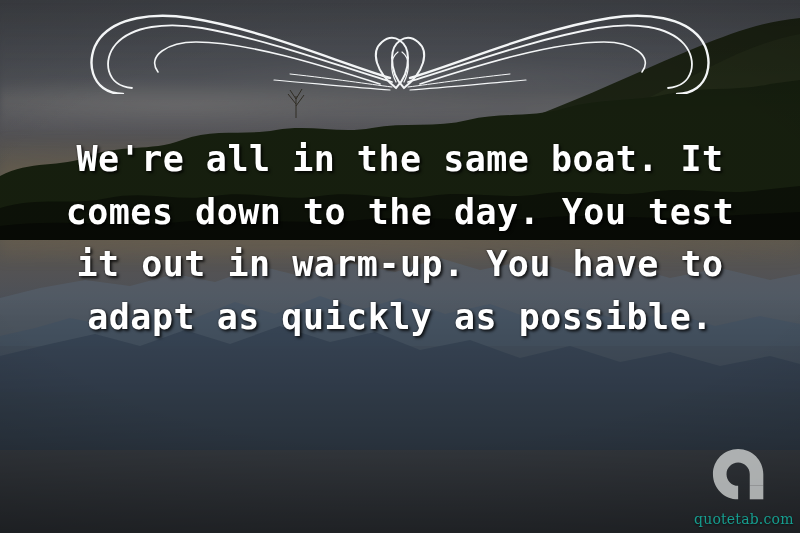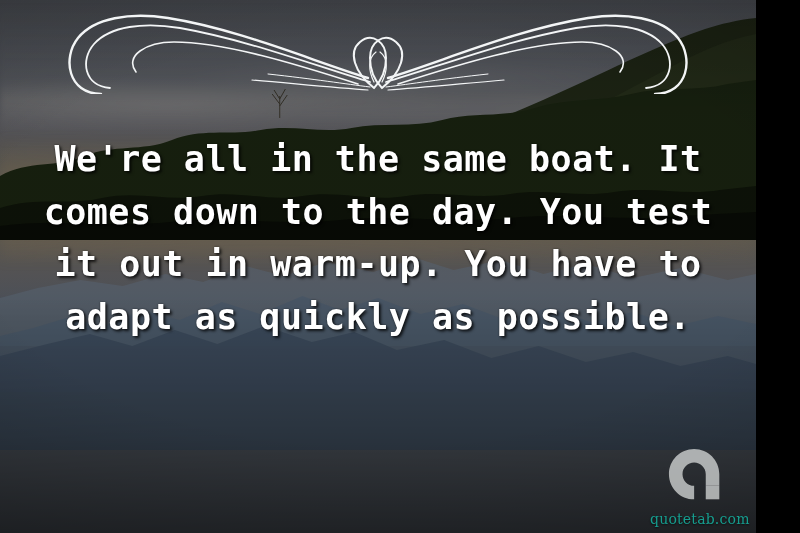--- a/index.html
+++ b/index.html
@@ -2,25 +2,24 @@
 <html><head>
 <meta charset="utf-8">
 <style>
   html, body {
     margin: 0;
     padding: 0;
     background: #000;
   }
   #quote-card {
     position: relative;
-    width: 720px;
+    width: 800px;
     height: 533px;
     overflow: hidden;
     font-family: "DejaVu Sans Mono", monospace;
-    padding-left: 36px;
     -webkit-font-smoothing: antialiased;
   }
 
   
   .bg-layer { position: absolute; left: 0; top: 0; width: 100%; height: 100%; }
 
   .sky {
     background:
       linear-gradient(180deg,
         #4c4f55 0%,

